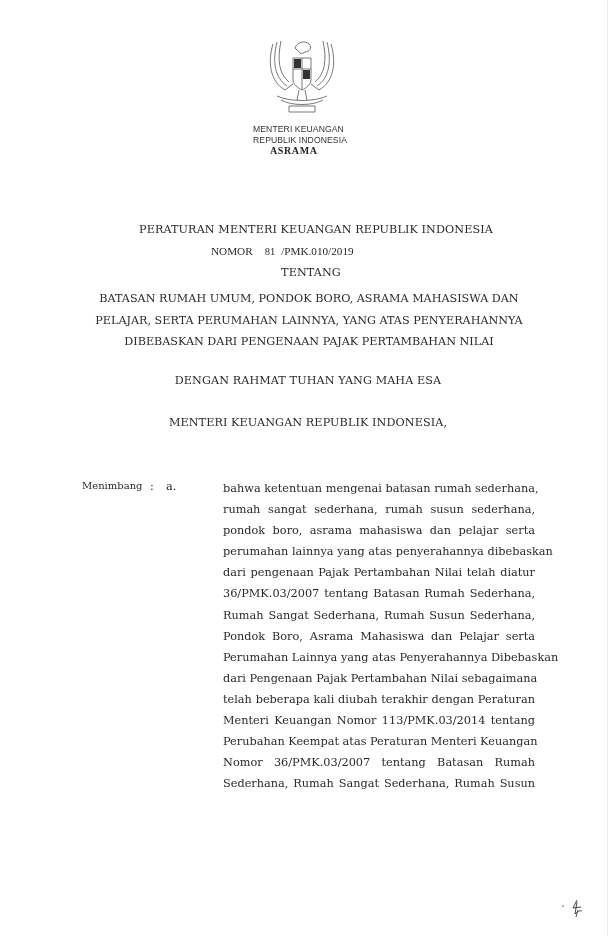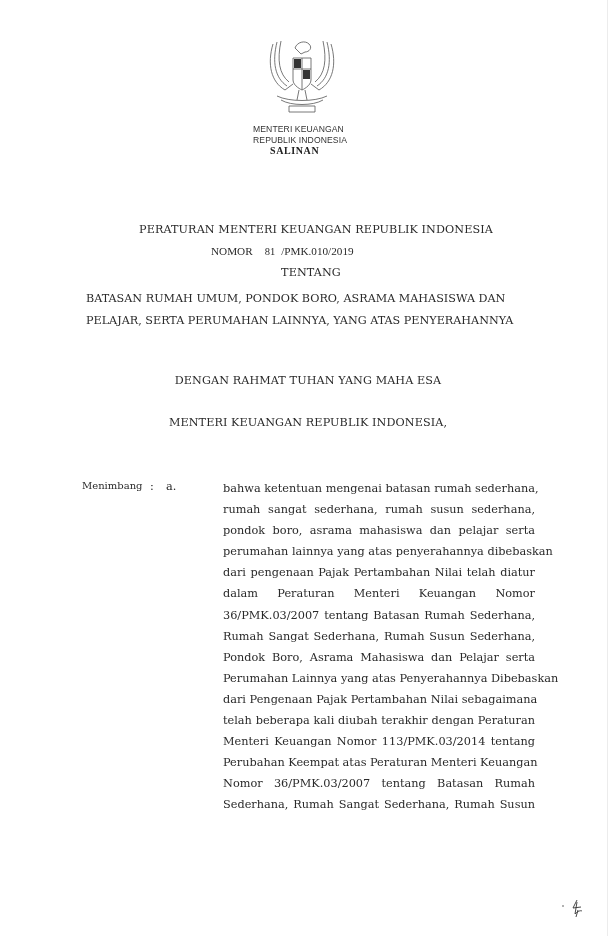--- a/index.html
+++ b/index.html
@@ -10,21 +10,21 @@
     }
     .edge-line { position: absolute; left: 607px; top: 0; width: 1px; height: 936px; background: #ececec; }
     .emblem { position: absolute; left: 263px; top: 34px; width: 78px; height: 84px; }
     .inst { position: absolute; left: 253px; top: 124px; font-family: "Liberation Sans", "DejaVu Sans", sans-serif; font-size: 8.6px; line-height: 11px; color: #333; letter-spacing: 0.1px; }
     .salinan { position: absolute; left: 270px; top: 145px; font-family: "Liberation Serif", serif; font-weight: bold; font-size: 10px; letter-spacing: 0.6px; color: #222; }
     .center { position: absolute; left: 0; width: 612px; text-align: center; font-size: 11.2px; letter-spacing: 0.1px; }
     .title-l1 { top: 223px; left: 10px; }
     .nomor { position: absolute; left: 211px; top: 245px; font-size: 11.2px; font-family: Liberation Serif, serif; }
     .nomor .num { display: inline-block; margin: 0 6px 0 12px; font-size: 10.5px; }
     .tentang { top: 266px; left: 5px; }
-    .subj { position: absolute; left: 86px; width: 446px; font-size: 11.2px; line-height: 21.5px; top: 288px; text-align: left; }
+    .subj { position: absolute; left: 86px; width: 446px; font-size: 11.2px; line-height: 21.5px; top: 288px; text-align: center; }
     .rahmat { top: 374px; left: 2px; }
     .menteri { top: 416px; left: 2px; }
     .label { position: absolute; left: 82px; top: 480px; font-size: 10px; }
     .colon { position: absolute; left: 150px; top: 480px; font-size: 11.3px; }
     .item { position: absolute; left: 166px; top: 480px; font-size: 11.3px; }
     .body-text { position: absolute; left: 194px; top: 478px; width: 341px; font-size: 11.3px; line-height: 21.1px; }
     .body-text .ln { display: block; text-align: justify; text-align-last: justify; height: 21.1px; white-space: nowrap; margin-left: 29px; }
     .footer-link { position: absolute; left: 331px; top: 896px; font-size: 14px; color: #2b2bea; text-decoration: none; font-family: "DejaVu Serif", serif; letter-spacing: 0.2px; margin-top: 40px; }
     .paraf { position: absolute; left: 568px; top: 898px; width: 18px; height: 20px; }
     .dot { position: absolute; width: 2px; height: 2px; background: #999; border-radius: 1px; }
@@ -50,46 +50,46 @@
     <path d="M36 56 L34 66 M42 56 L44 66"></path>
   </g>
   <rect x="31" y="25" width="7" height="9" fill="#333"></rect>
   <rect x="40" y="36" width="7" height="9" fill="#333"></rect>
 </svg>
 
 <div class="inst">
   <div>MENTERI KEUANGAN</div>
   <div>REPUBLIK INDONESIA</div>
 </div>
-<div class="salinan">SALINAN</div>
+<div class="salinan">ASRAMA</div>
 
 <div class="center title-l1">PERATURAN MENTERI KEUANGAN REPUBLIK INDONESIA</div>
 <div class="nomor">
   <span>NOMOR</span><span class="num">81</span><span>/PMK.010/2019</span>
 </div>
 <div class="center tentang">TENTANG</div>
 <div class="subj">
   <div>BATASAN RUMAH UMUM, PONDOK BORO, ASRAMA MAHASISWA DAN</div>
   <div>PELAJAR, SERTA PERUMAHAN LAINNYA, YANG ATAS PENYERAHANNYA</div>
+  <div>DIBEBASKAN DARI PENGENAAN PAJAK PERTAMBAHAN NILAI</div>
 </div>
 
 <div class="center rahmat">DENGAN RAHMAT TUHAN YANG MAHA ESA</div>
 <div class="center menteri">MENTERI KEUANGAN REPUBLIK INDONESIA,</div>
 
 <div class="label">Menimbang</div>
 <div class="colon">:</div>
 <div class="item">a.</div>
 
 <div class="body-text">
   <span class="ln">bahwa ketentuan mengenai batasan rumah sederhana,</span>
   <span class="ln">rumah sangat sederhana, rumah susun sederhana,</span>
   <span class="ln">pondok boro, asrama mahasiswa dan pelajar serta</span>
   <span class="ln">perumahan lainnya yang atas penyerahannya dibebaskan</span>
   <span class="ln">dari pengenaan Pajak Pertambahan Nilai telah diatur</span>
-  <span class="ln">dalam Peraturan Menteri Keuangan Nomor</span>
   <span class="ln">36/PMK.03/2007 tentang Batasan Rumah Sederhana,</span>
   <span class="ln">Rumah Sangat Sederhana, Rumah Susun Sederhana,</span>
   <span class="ln">Pondok Boro, Asrama Mahasiswa dan Pelajar serta</span>
   <span class="ln">Perumahan Lainnya yang atas Penyerahannya Dibebaskan</span>
   <span class="ln">dari Pengenaan Pajak Pertambahan Nilai sebagaimana</span>
   <span class="ln">telah beberapa kali diubah terakhir dengan Peraturan</span>
   <span class="ln">Menteri Keuangan Nomor 113/PMK.03/2014 tentang</span>
   <span class="ln">Perubahan Keempat atas Peraturan Menteri Keuangan</span>
   <span class="ln">Nomor 36/PMK.03/2007 tentang Batasan Rumah</span>
   <span class="ln">Sederhana, Rumah Sangat Sederhana, Rumah Susun</span>

